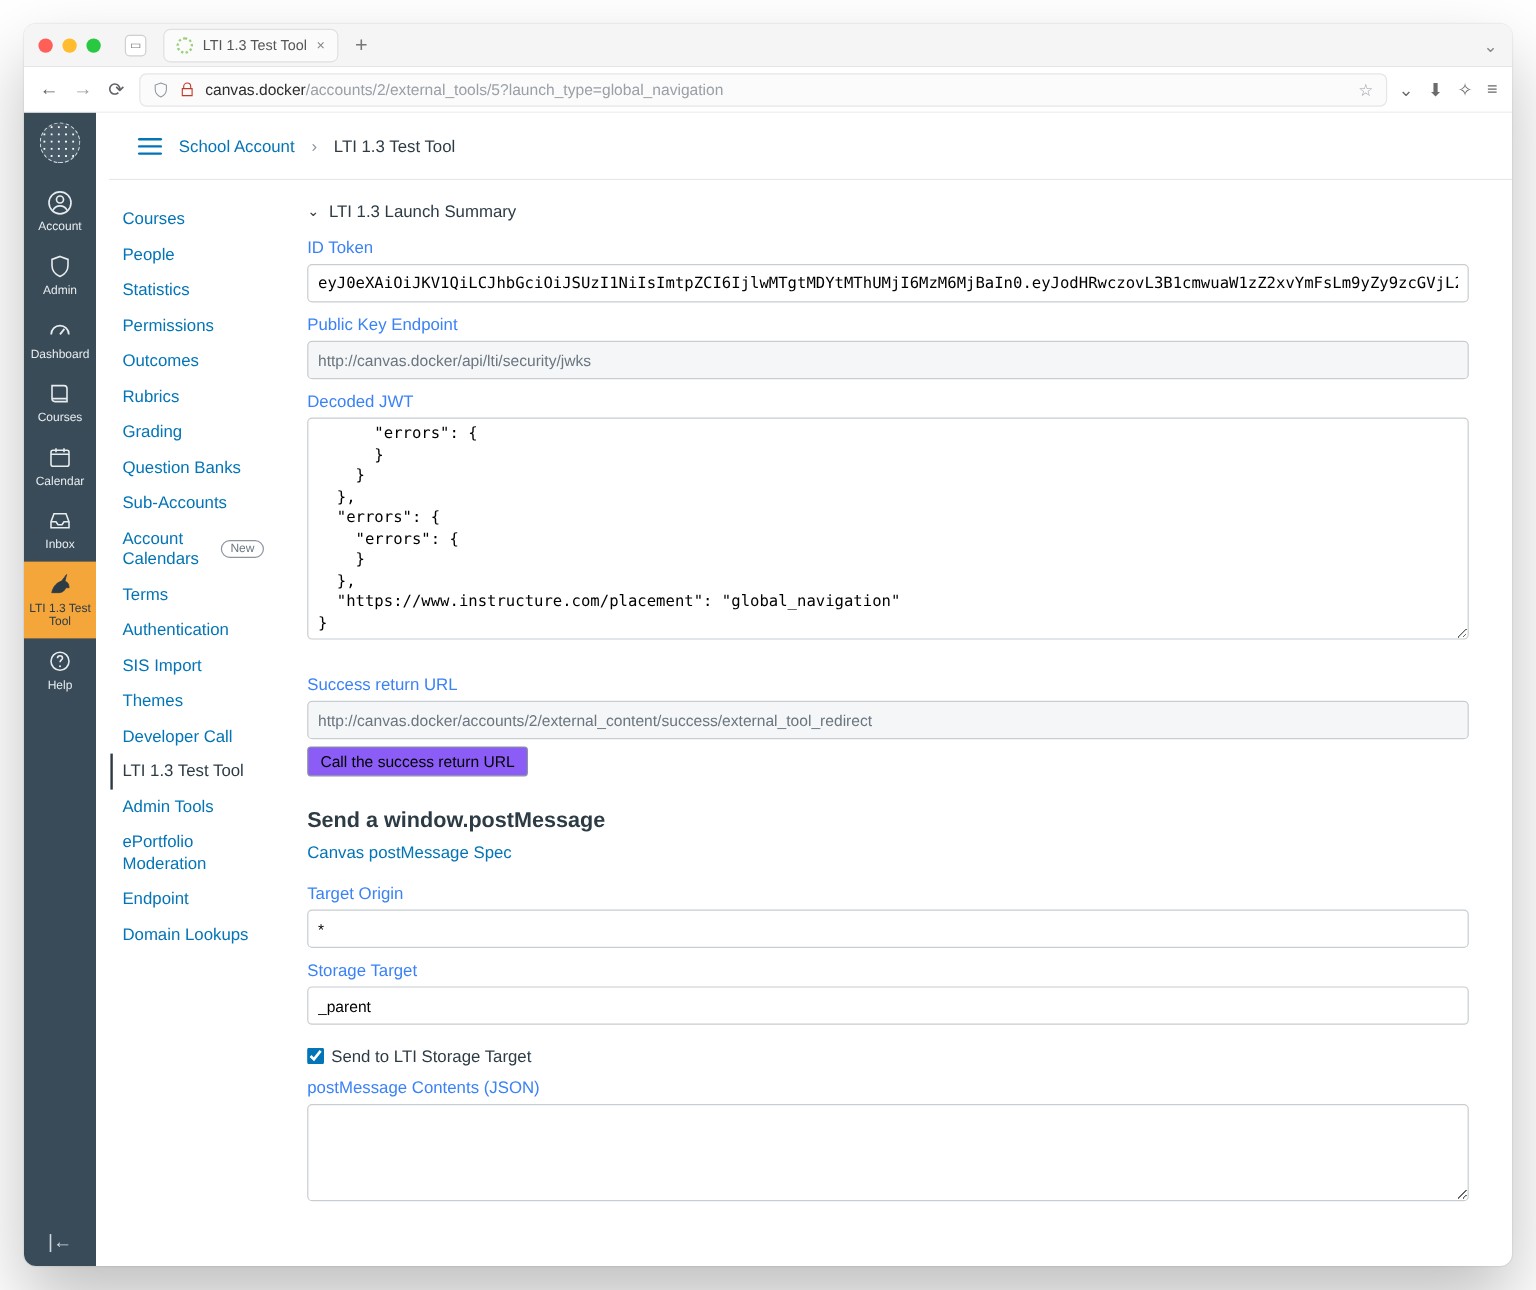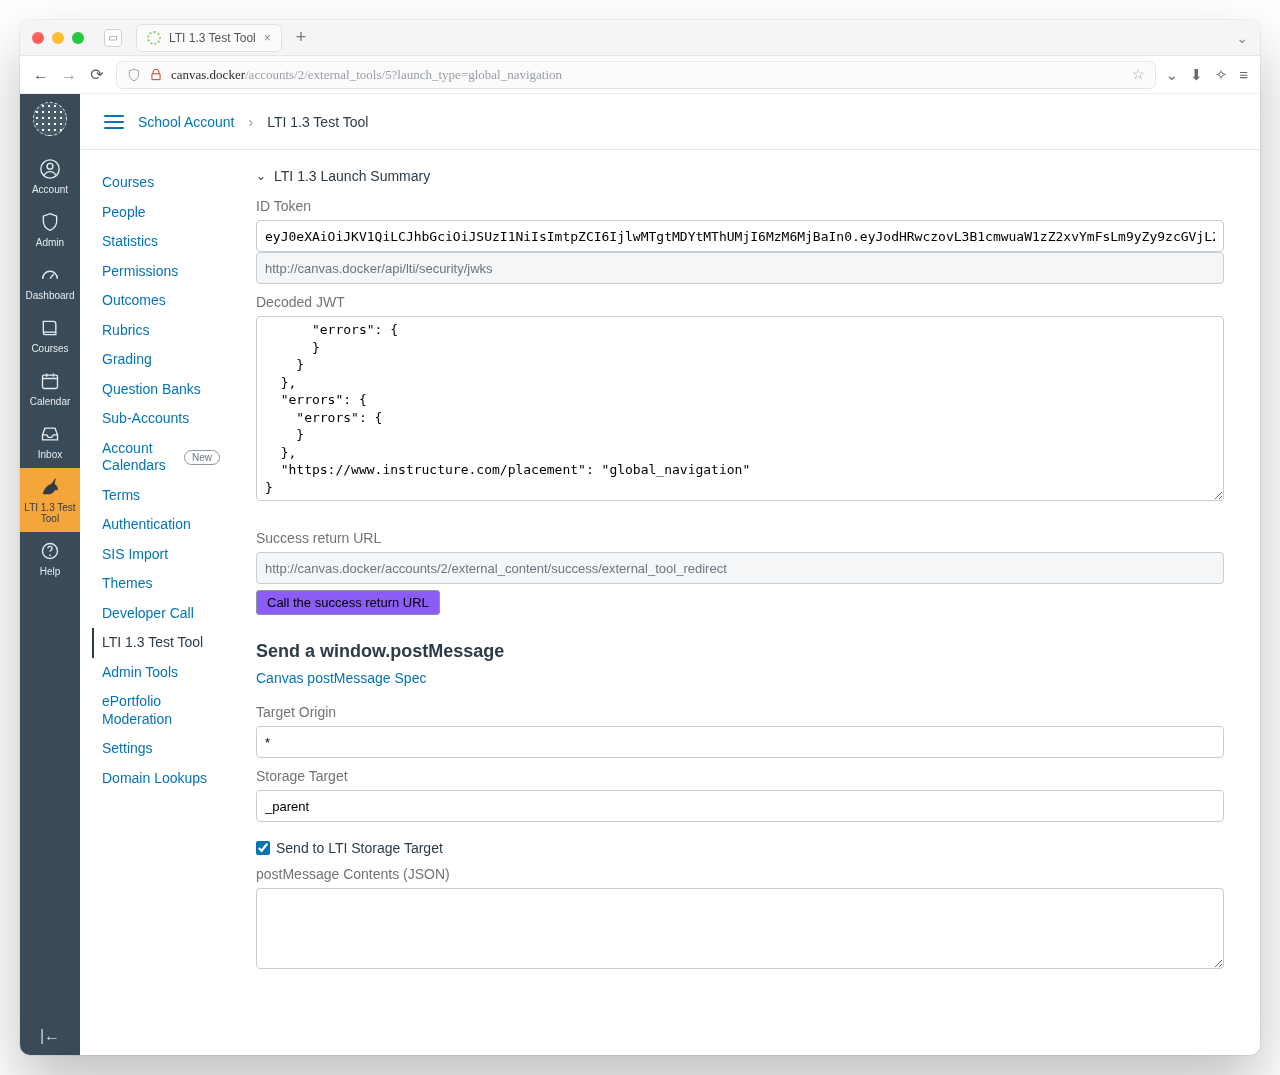--- a/index.html
+++ b/index.html
@@ -18,21 +18,21 @@
   .tb-btn { width:18px; height:18px; border:1px solid #cfcfcf; border-radius:4px; display:flex; align-items:center; justify-content:center; color:#777; background:#fff; font-size:10px;}
   .tabstrip { display:flex; align-items:center; gap:8px; margin-left:6px; flex:1; }
   .tab { height:28px; border:1px solid #e0e0e0; border-radius:6px; background:#fbfbfb; display:flex; align-items:center; padding: 0 10px; gap:8px; font-size:12px; color:#555; }
   .tab .favicon { width:14px;height:14px;border-radius:50%;border:2px dotted #9bcf7a; }
   .tab .close-x { color:#888; cursor:pointer; }
   .tab-plus { color:#777; font-size:18px; padding:0 6px; cursor:pointer; }
   .titlebar .chev { margin-left:auto; color:#888; font-size:14px;}
   .urlbar-row { height:38px; display:flex; align-items:center; gap:10px; padding: 0 12px; border-bottom:1px solid #eee; background:#fff; }
   .nav-btn { color:#9aa0a6; font-size:16px; width:18px; text-align:center; }
   .nav-btn.active{ color:#5f6368; cursor:pointer;}
-  .urlfield { flex:1; height:28px; border:1px solid #e6e6e6; border-radius:6px; background:#fbfbfc; display:flex; align-items:center; padding:0 10px; color:#6a6a6a; font-size:13px; gap:8px;font-family:Liberation Serif, serif;}
+  .urlfield { flex:1; height:28px; border:1px solid #e6e6e6; border-radius:6px; background:#fbfbfc; display:flex; align-items:center; padding:0 10px; color:#6a6a6a; font-size:13px; gap:8px;}
   .url-dim{color:#9aa0a6;}
   .url-dark{color:#2d2d2d;}
   .shield-ic{width:14px;height:14px;display:inline-block;}
   .star-ic{margin-left:auto;color:#9aa0a6;font-size:14px;}
   .right-icons{display:flex;gap:12px;color:#6b6b6b;font-size:15px;}
   .right-icons span{cursor:pointer;}
 
   .app-body { flex:1; display:flex; min-height:0; }
 
   
@@ -40,40 +40,40 @@
   .gn-logo { width:34px; height:34px; border-radius:50%; background:radial-gradient(circle,#fff 1px,transparent 1px) 0 0/6px 6px, #4a5b68; margin-bottom:14px; border:1px dashed #cfd8dc; }
   .gn-item { width:60px; display:flex; flex-direction:column; align-items:center; justify-content:center; padding:8px 2px; font-size:10px; gap:4px; cursor:pointer; color:#e7ecef; text-align:center; line-height:1.1;}
   .gn-item .ic { width:22px; height:22px; display:flex; align-items:center; justify-content:center; font-size:18px; color:#e7ecef; }
   .gn-item.active { background:#f4a63a; color:#2d3b45; }
   .gn-item.active .ic{color:#2d3b45;}
   .gn-item.active .ic svg path{stroke:#2d3b45;}
   .gn-collapse{ position:absolute; bottom:10px; left:0; width:60px; text-align:center; color:#cfd8dc; font-size:16px;}
 
   
   .main { flex:1; display:flex; flex-direction:column; min-width:0; }
-  .crumbs { height:56px; display:flex; align-items:center; gap:14px; padding:0 24px; border-bottom:1px solid #e8e8e8;}
+  .crumbs { height:56px; display:flex; align-items:center; gap:14px; padding:0 24px; border-bottom:1px solid #e8e8e8;margin-left:11px;}
   .hamburger{ width:20px; height:14px; position:relative; cursor:pointer;}
   .hamburger span{position:absolute;left:0;right:0;height:2px;background:#0374b5;border-radius:2px;}
   .hamburger span:nth-child(1){top:0;} .hamburger span:nth-child(2){top:6px;} .hamburger span:nth-child(3){top:12px;}
   .crumb-link{color:#0374b5; cursor:pointer;}
   .crumb-sep{color:#8b959e;}
   .crumb-current{color:#2d3b45;}
 
   .columns{ flex:1; display:flex; min-height:0; }
   .subnav { width:140px; padding:18px 0 0 22px; }
   .subnav a { display:block; color:#0374b5; padding:6px 0; font-size:14px; cursor:pointer; line-height:1.25;}
   .subnav a.active { color:#2d3b45; border-left:2px solid #2d3b45; margin-left:-10px; padding-left:8px;}
   .subnav .badge-row{display:flex;align-items:center;gap:6px;justify-content:center;}
   .badge-new{font-size:10px;border:1px solid #8b959e;color:#6a7681;border-radius:999px;padding:1px 7px;}
 
   .content { flex:1; padding: 18px 36px 40px 36px; overflow:auto; min-width:0;}
   .tool-title{ color:#3b45d9; font-weight:700; font-size:17px; margin:4px 0 16px 18px;}
   .summary-row{ display:flex; align-items:center; gap:8px; font-size:14px; margin-bottom:14px; cursor:pointer;}
   .summary-row .chev-down{transform:rotate(0deg); font-size:12px;}
-  .lbl{font-size:14px; margin:10px 0 6px 0; color:#737373;}
+  .lbl{font-size:14px; margin:10px 0 6px 0; color:#3b82f6;}
   .txt{ width:100%; height:32px; border:1px solid #c7cdd1; border-radius:4px; padding:4px 8px; font-size:13px; font-family:inherit;}
   .txt.readonly{ background:#f5f6f7; color:#6a7681;}
   textarea.txt{ height:auto; font-family: ui-monospace, SFMono-Regular, Menlo, monospace; resize: both; line-height:1.35;}
   .btn{ display:inline-block; border:1px solid #8b959e; background:#8b5cf6; border-radius:3px; padding:4px 10px; font-size:13px; cursor:pointer; margin-top:6px;}
   h3.section{ font-size:18px; font-weight:700; margin:26px 0 8px 0;}
   .link-inline{ color:#0374b5; font-size:14px; cursor:pointer; display:inline-block; margin-bottom:8px;}
   .chk-row{display:flex;align-items:center;gap:6px;margin:18px 0 6px 0;font-size:14px;}
   input[type=checkbox]{accent-color:#0374b5;width:14px;height:14px;}
   .mono{font-family:ui-monospace,Menlo,monospace;}
 
@@ -241,34 +241,35 @@
               <span class="badge-new">New</span>
             </div>
             <a>Terms</a>
             <a>Authentication</a>
             <a>SIS Import</a>
             <a>Themes</a>
             <a>Developer Call</a>
             <a class="active">LTI 1.3 Test Tool</a>
             <a>Admin Tools</a>
             <a>ePortfolio Moderation</a>
-            <a>Settings</a>
+            <a>Endpoint</a>
             <a>Domain Lookups</a>
           </nav>
 
         <div class="content">
 
           <div class="summary-row">
             <span class="chev-down">⌄</span>
             <span>LTI 1.3 Launch Summary</span>
           </div>
 
           <div class="lbl">ID Token</div>
           <input class="txt mono" type="text" value="eyJ0eXAiOiJKV1QiLCJhbGciOiJSUzI1NiIsImtpZCI6IjlwMTgtMDYtMThUMjI6MzM6MjBaIn0.eyJodHRwczovL3B1cmwuaW1zZ2xvYmFsLm9yZy9zcGVjL2x0aS9jbGFpbS9vZy9yZWcv" style="">
 
+          <div class="lbl">Public Key Endpoint</div>
           <input class="txt readonly" type="text" readonly="" value="http://canvas.docker/api/lti/security/jwks" style="">
 
           <div class="lbl">Decoded JWT</div>
           <textarea class="txt" rows="10" id="decoded-jwt" style="">      "errors": {
       }
     }
   },
   "errors": {
     "errors": {
     }

